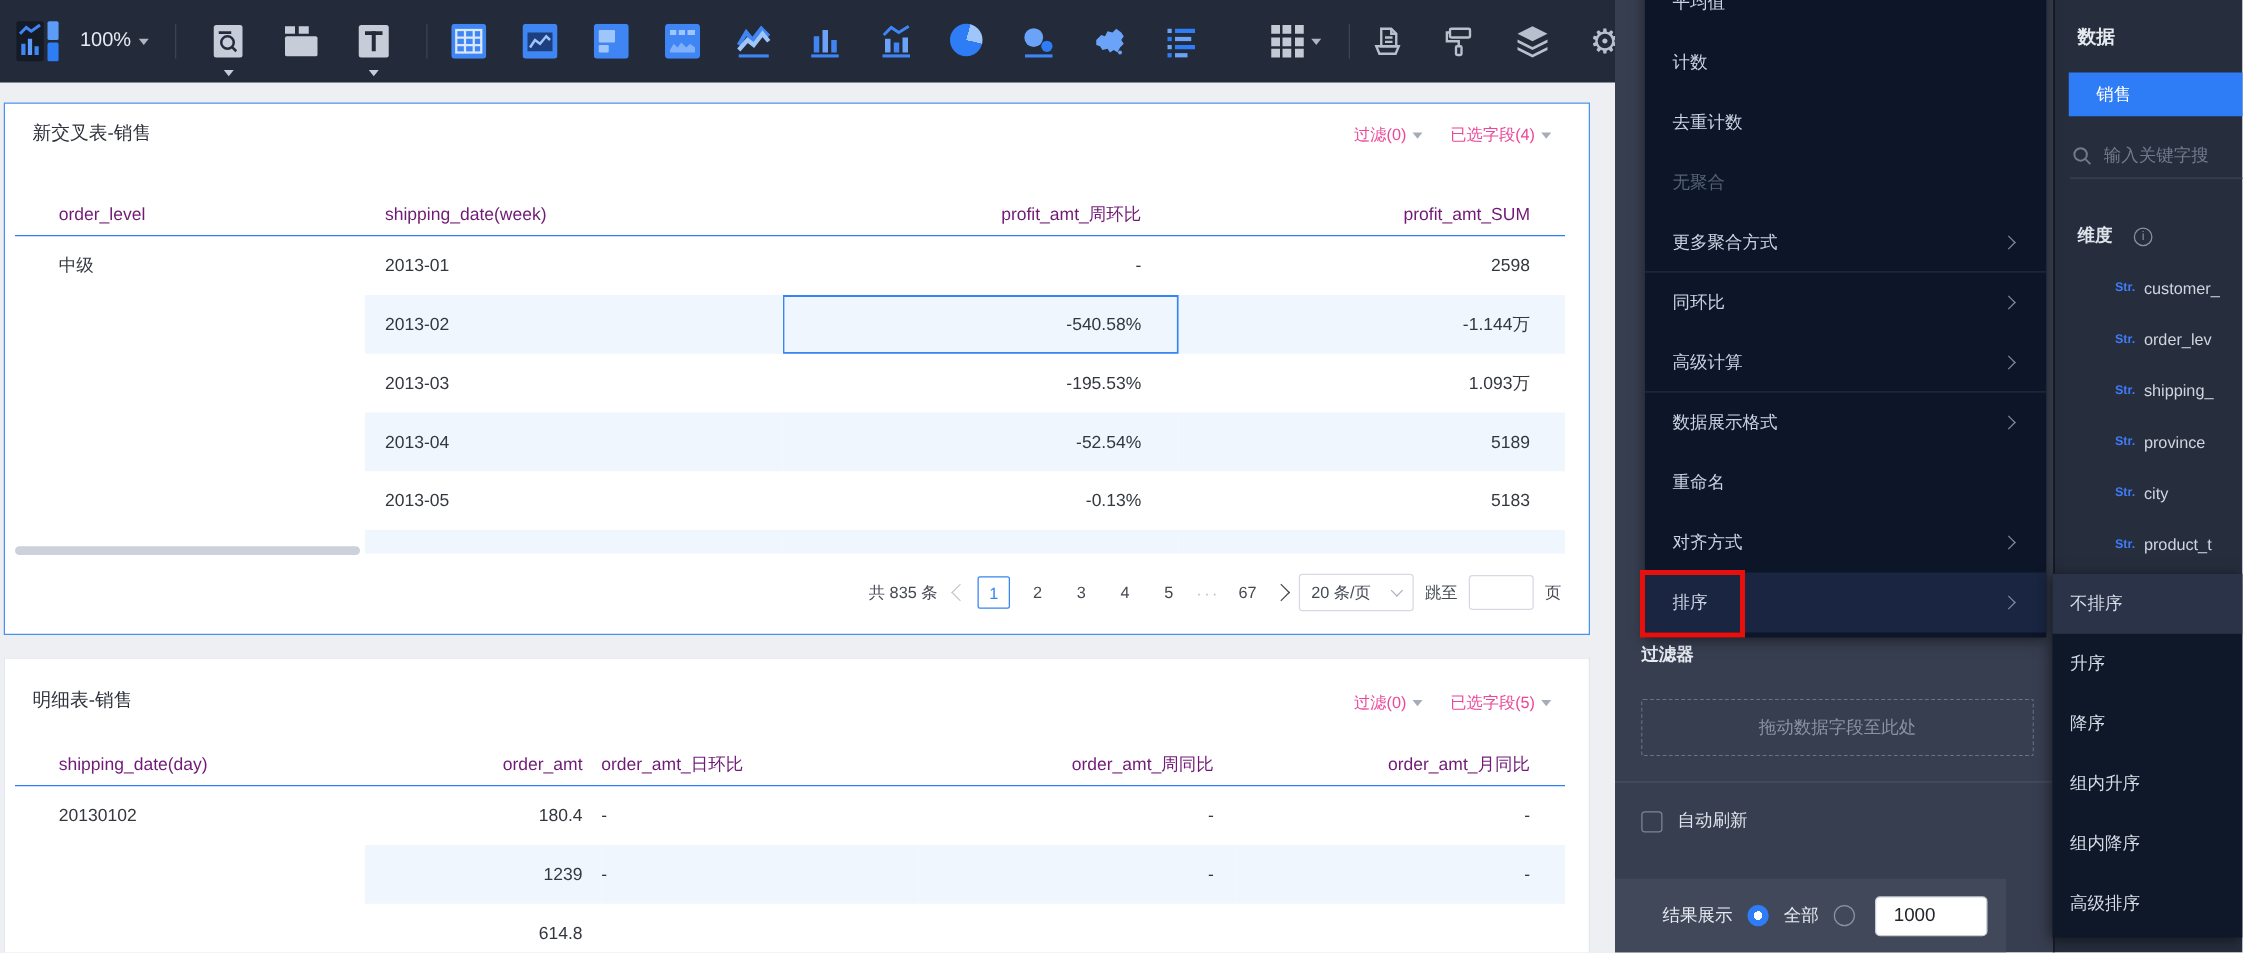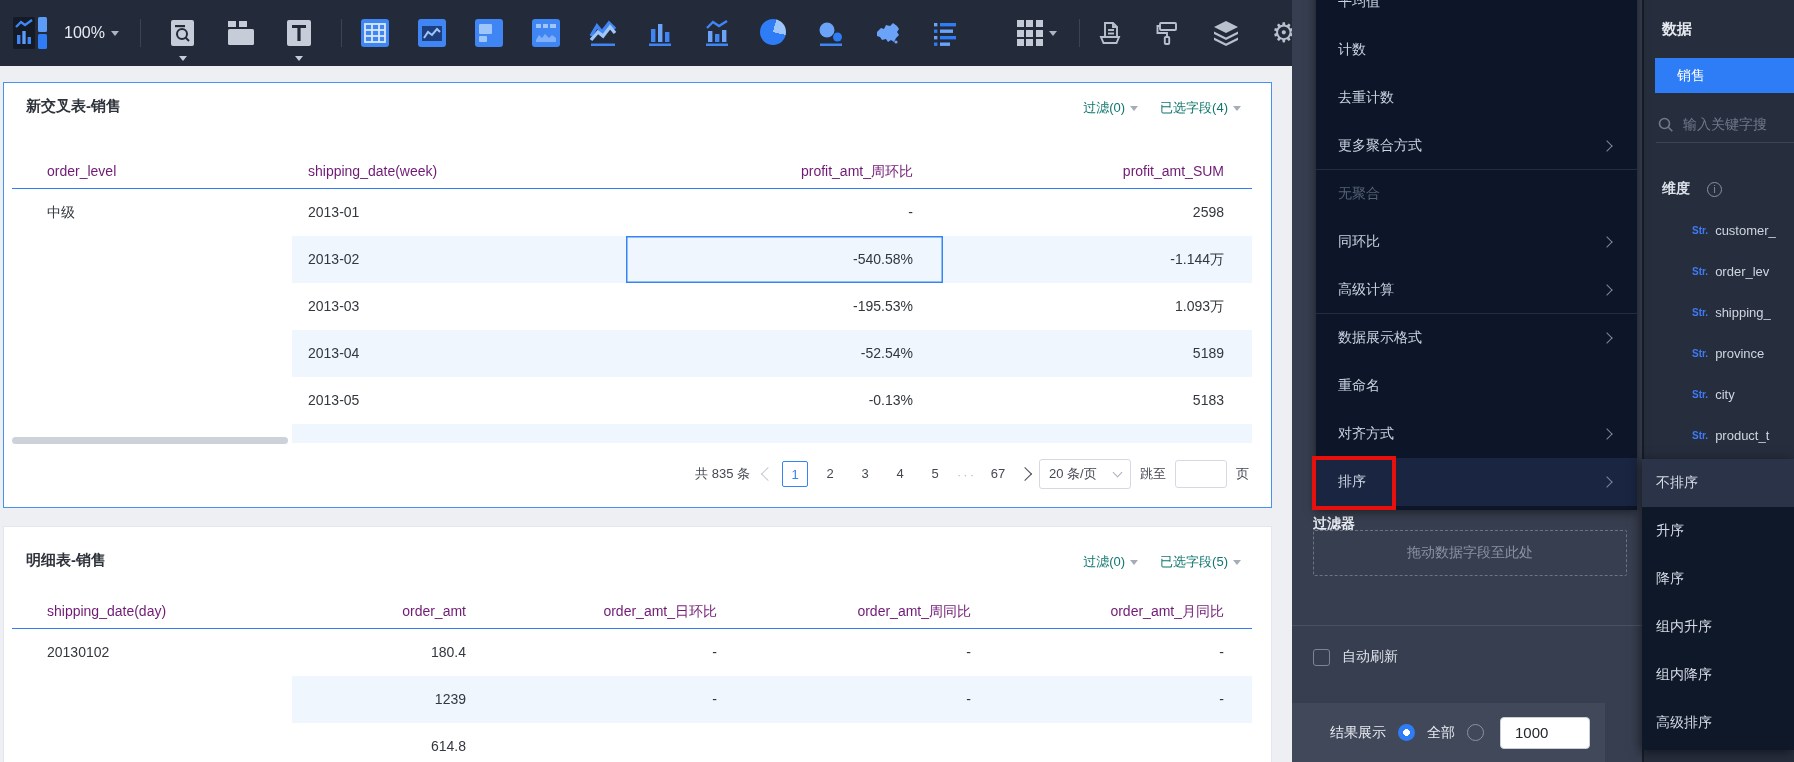--- a/index.html
+++ b/index.html
@@ -29,45 +29,45 @@
   .grid9 span { background:#c3c9d5; }
   .util-ics { display:flex; align-items:center; column-gap:28px; margin-left:2px; }
   .util-ic { width:30px; height:30px; flex:none; cursor:pointer; display:flex; align-items:center; justify-content:center; }
   .gear-glyph { font-size:27px; color:#b9c0cd; line-height:1; }
 
   
   .canvas { position:absolute; left:0; top:66px; width:1292px; height:696px; background:#edeff3; }
   .card { position:absolute; left:3px; width:1269px; background:#fff; }
   .card1 { top:16px; height:426px; border:1px solid #4791f0; }
   .card2 { top:460px; height:236px; border:1px solid #e3e7ed; border-bottom:none; }
-  .card-title { position:absolute; left:22px; font-size:15px; color:#2e323a; font-weight:700; }
+  .card-title { position:absolute; left:22px; font-size:15px; color:#2e323a; font-weight:400; }
   .card1 .card-title { top:14px; }
   .card2 .card-title { top:24px; }
   .filter-row { position:absolute; right:30px; display:flex; align-items:center; column-gap:22px;
-    font-size:13px; color:#0f766e; }
+    font-size:13px; color:#ec4899; }
   .card1 .filter-row { top:16px; }
   .card2 .filter-row { top:26px; }
   .filter-item { display:flex; align-items:center; cursor:pointer; }
   .filter-item .tri-down { border-top-color:#a7adb8; margin-left:5px; }
 
   .tbl { position:absolute; left:8px; width:1240px; }
   .card1 .tbl { top:72px; }
   .card2 .tbl { top:68px; }
   .t-row { display:grid; height:47px; }
   .t1 .t-row { grid-template-columns:280px 334px 317px 309px; }
   .t2 .t-row { grid-template-columns:280px 189px 254px 254px 263px; }
   .t-head { height:34px; border-bottom:1.5px solid #2e7cf6; }
   .t-head .cell { font-size:14px; color:#701a75; line-height:32px; }
   .cell { font-size:14px; color:#33373e; line-height:47px; white-space:nowrap; overflow:hidden; }
   .t1 .c0, .t2 .c0 { padding-left:35px; text-align:left; }
   .t1 .c1 { padding-left:16px; text-align:left; }
   .t1 .c2 { padding-right:30px; text-align:right; }
   .t1 .c3 { padding-right:28px; text-align:right; }
   .t2 .c1 { padding-right:15px; text-align:right; }
-  .t2 .c2 { padding-right:18px; text-align:right; }
+  .t2 .c2 { padding-right:18px; text-align:left; }
   .t2 .c3 { padding-right:18px; text-align:right; }
   .t2 .c4 { padding-right:28px; text-align:right; }
   .t-row.zebra .cell:not(.c0) { background:#eff6fe; }
   .t-row.partial { height:19px; overflow:hidden; }
   .cell.sel { box-shadow:inset 0 0 0 1.5px #3685f2; }
 
   .h-scrollbar { position:absolute; left:8px; top:354px; width:276px; height:7px;
     background:#cdd2da; border-radius:4px; }
 
   
@@ -82,21 +82,21 @@
   .pg-ellipsis { color:#b9bec8; letter-spacing:2px; }
   .pg-select { display:flex; align-items:center; justify-content:space-between; width:92px; height:30px;
     border:1px solid #d5dae2; border-radius:3px; padding:0 9px; cursor:pointer; color:#454a52; }
   .chev-dn { width:7px; height:7px; border-right:1.4px solid #a9b0bc; border-bottom:1.4px solid #a9b0bc;
     transform:rotate(45deg); margin-top:-3px; }
   .pg-jump-input { width:52px; height:28px; border:1px solid #d5dae2; border-radius:3px; background:#fff; }
 
   
   .mid-panel { position:absolute; left:1292px; top:0; width:350px; height:762px; background:#373e4f; z-index:3; }
   .mp-filter-title { position:absolute; left:21px; top:515px; font-size:14px; color:#e8ebf2; font-weight:700; }
-  .mp-dropzone { position:absolute; left:21px; top:530px; width:314px; height:46px;
+  .mp-dropzone { position:absolute; left:21px; top:559px; width:314px; height:46px;
     border:1px dashed #6b7385; border-radius:2px; display:flex; align-items:center; justify-content:center;
     font-size:14px; color:#8a92a3; }
   .mp-sep { position:absolute; left:0; top:625px; width:350px; height:1px; background:#4a5162; }
   .mp-auto { position:absolute; left:21px; top:648px; display:flex; align-items:center; column-gap:12px;
     font-size:14px; color:#dde2ea; }
   .checkbox { width:17px; height:17px; border:1.5px solid #7c8496; border-radius:3px; cursor:pointer; }
   .mp-bottom { position:absolute; left:0; top:703px; width:313px; height:59px; background:#404859;
     display:flex; align-items:center; padding-left:38px; column-gap:12px; }
   .mp-bottom .lbl { font-size:14px; color:#e8ebf2; }
   .radio { width:17px; height:17px; border-radius:50%; flex:none; cursor:pointer; }
@@ -522,26 +522,26 @@
   <div class="ctx-menu" id="ctxMenu">
       <div class="ctx-item">
         <span>平均值</span>
       </div>
       <div class="ctx-item">
         <span>计数</span>
       </div>
       <div class="ctx-item">
         <span>去重计数</span>
       </div>
+      <div class="ctx-item disabled">
+        <span>无聚合</span>
+      </div>
       <div class="ctx-item sep-after">
         <span>更多聚合方式</span>
         <span class="ctx-arrow"></span>
-      </div>
-      <div class="ctx-item disabled">
-        <span>无聚合</span>
       </div>
       <div class="ctx-item">
         <span>同环比</span>
         <span class="ctx-arrow"></span>
       </div>
       <div class="ctx-item sep-after">
         <span>高级计算</span>
         <span class="ctx-arrow"></span>
       </div>
       <div class="ctx-item">

